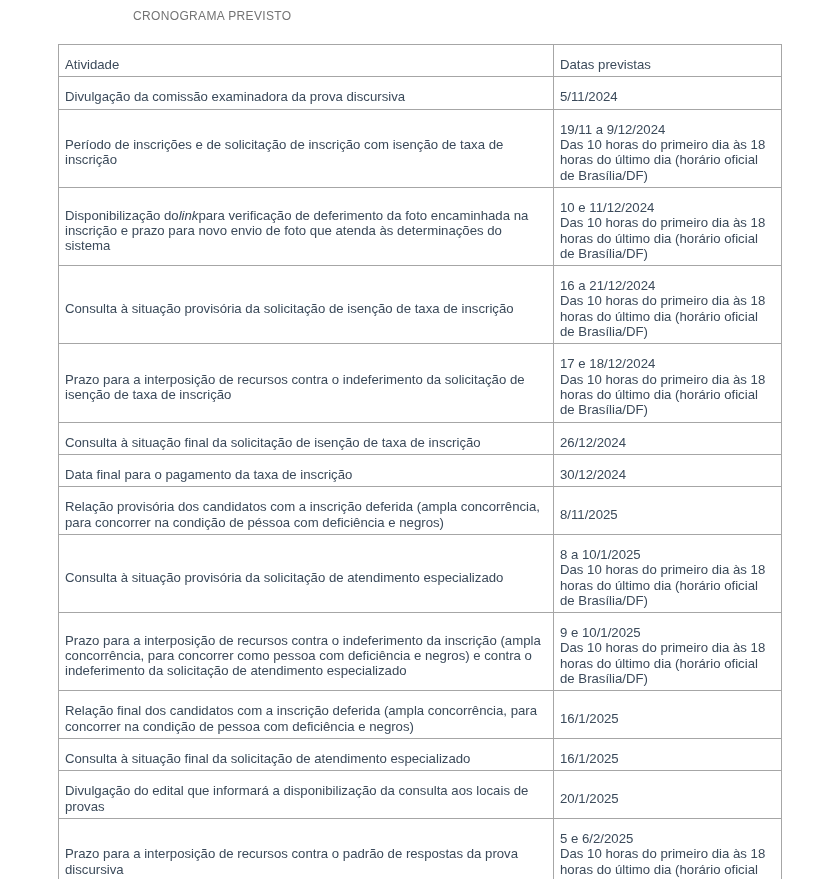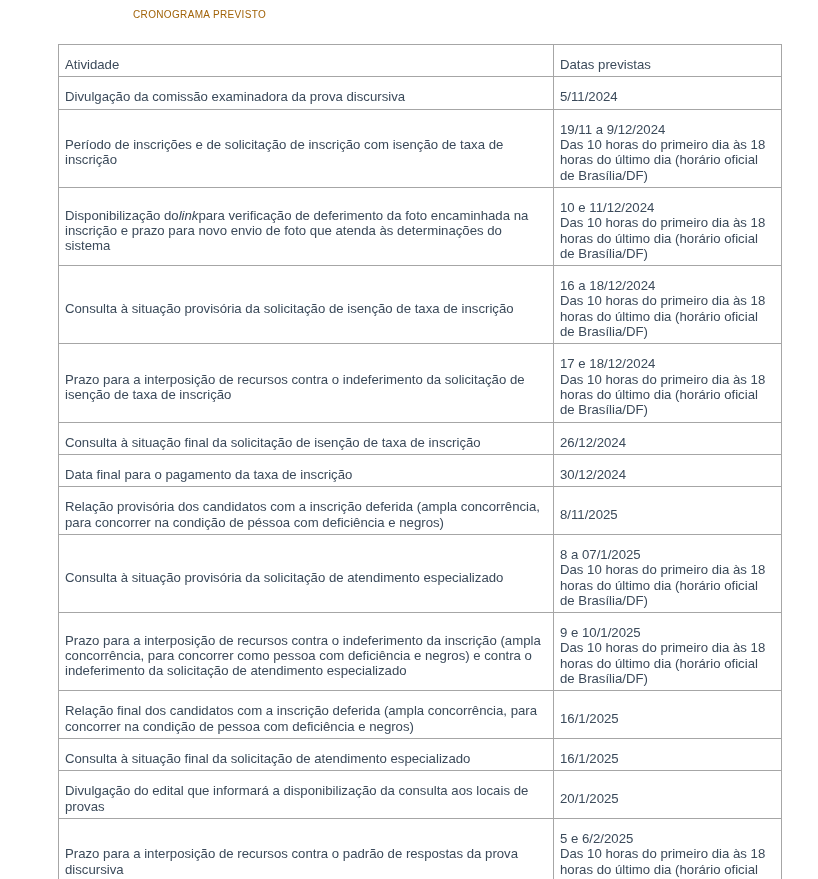--- a/index.html
+++ b/index.html
@@ -19,23 +19,23 @@
     position: relative;
     width: 818px;
     height: 879px;
     box-sizing: border-box;
   }
 
   #schedule-title {
     position: absolute;
     left: 133px;
     top: 9px;
-    font-size: 10px;
+    font-size: 12px;
     letter-spacing: 0.35px;
-    color: #a16207;
+    color: #737373;
     white-space: nowrap;
     text-align: right;
   }
 
   #schedule-table-wrap {
     position: absolute;
     left: 58px;
     top: 44px;
     width: 723px;
   }
@@ -114,21 +114,21 @@
           <tr>
             <td class="cell-activity">Disponibilização do<span class="ital">link</span>para verificação de deferimento da foto encaminhada na inscrição e prazo para novo envio de foto que atenda às determinações do sistema</td>
             <td class="cell-dates">
               <span class="date-main">10 e 11/12/2024</span>
               <span class="date-note">Das 10 horas do primeiro dia às 18 horas do último dia (horário oficial de Brasília/DF)</span>
             </td>
           </tr>
           <tr>
             <td class="cell-activity">Consulta à situação provisória da solicitação de isenção de taxa de inscrição</td>
             <td class="cell-dates">
-              <span class="date-main">16 a 18/12/2024</span>
+              <span class="date-main">16 a 21/12/2024</span>
               <span class="date-note">Das 10 horas do primeiro dia às 18 horas do último dia (horário oficial de Brasília/DF)</span>
             </td>
           </tr>
           <tr>
             <td class="cell-activity">Prazo para a interposição de recursos contra o indeferimento da solicitação de isenção de taxa de inscrição</td>
             <td class="cell-dates">
               <span class="date-main">17 e 18/12/2024</span>
               <span class="date-note">Das 10 horas do primeiro dia às 18 horas do último dia (horário oficial de Brasília/DF)</span>
             </td>
           </tr>
@@ -146,21 +146,21 @@
           </tr>
           <tr>
             <td class="cell-activity">Relação provisória dos candidatos com a inscrição deferida (ampla concorrência, para concorrer na condição de péssoa com deficiência e negros)</td>
             <td class="cell-dates">
               <span class="date-main">8/11/2025</span>
             </td>
           </tr>
           <tr>
             <td class="cell-activity">Consulta à situação provisória da solicitação de atendimento especializado</td>
             <td class="cell-dates">
-              <span class="date-main">8 a 07/1/2025</span>
+              <span class="date-main">8 a 10/1/2025</span>
               <span class="date-note">Das 10 horas do primeiro dia às 18 horas do último dia (horário oficial de Brasília/DF)</span>
             </td>
           </tr>
           <tr>
             <td class="cell-activity">Prazo para a interposição de recursos contra o indeferimento da inscrição (ampla concorrência, para concorrer como pessoa com deficiência e negros) e contra o indeferimento da solicitação de atendimento especializado</td>
             <td class="cell-dates">
               <span class="date-main">9 e 10/1/2025</span>
               <span class="date-note">Das 10 horas do primeiro dia às 18 horas do último dia (horário oficial de Brasília/DF)</span>
             </td>
           </tr>

